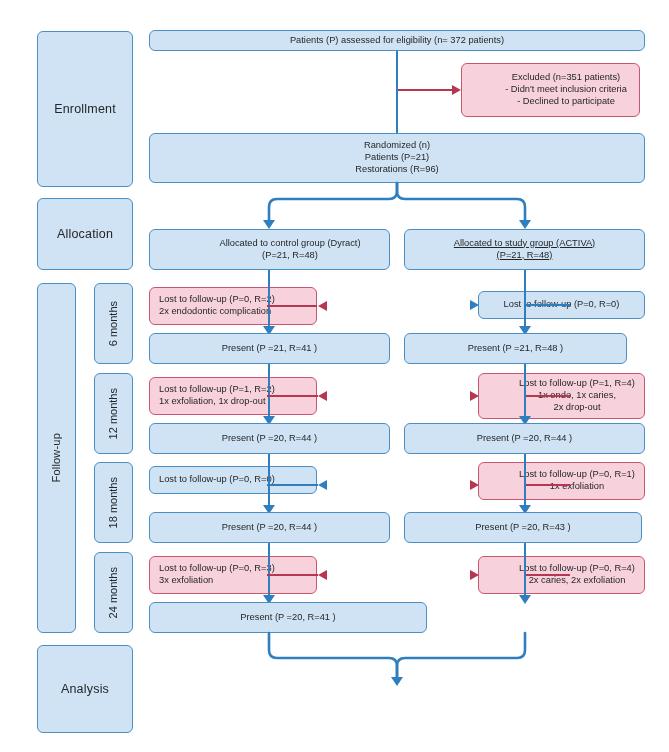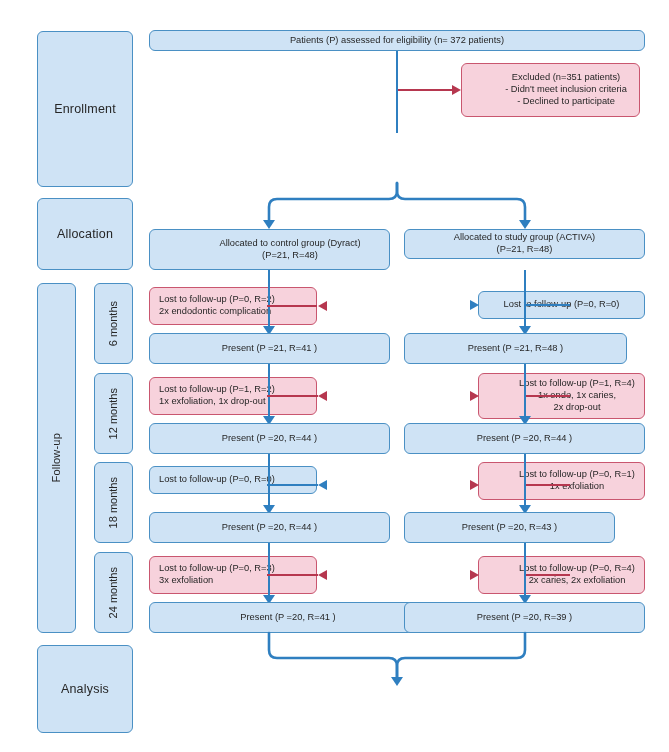--- a/index.html
+++ b/index.html
@@ -118,33 +118,38 @@
 
   <div class="ln h red" style="left:398px;top:88.7px;width:54px;"></div>
   <div class="arw right" style="left:452px;top:84.5px;"></div>
 
   <div class="box pink node" style="left:461px;top:63px;width:179px;height:54px;">
     <span>Excluded (n=351 patients)
 - Didn't meet inclusion criteria
 - Declined to participate</span>
   </div>
 
+  <div class="box blue node" style="left:149px;top:133px;width:496px;height:50px;">
+    <span>Randomized (n)
+Patients (P=21)
+Restorations (R=96)</span>
+  </div>
 
   <svg class="svgl" style="left:0;top:0;width:669px;height:752px;" viewBox="0 0 669 752">
     <path d="M397,183 L397,191 Q397,199 389,199 L277,199 Q269,199 269,207 L269,222" fill="none" stroke="#2f7fc0" stroke-width="2.6" stroke-linecap="round"></path>
     <path d="M397,183 L397,191 Q397,199 405,199 L517,199 Q525,199 525,207 L525,222" fill="none" stroke="#2f7fc0" stroke-width="2.6" stroke-linecap="round"></path>
   </svg>
   <div class="arw down" style="left:263px;top:220px;"></div>
   <div class="arw down" style="left:519px;top:220px;"></div>
 
   <div class="box blue node" style="left:149px;top:229px;width:241px;height:41px;padding-left:41px;">
     <span>Allocated to control group (Dyract)
 (P=21, R=48)</span>
   </div>
-  <div class="box blue node" style="left:404px;top:229px;width:241px;height:30px;">
+  <div class="box blue node" style="left:404px;top:229px;width:241px;height:41px;text-decoration:underline;">
     <span>Allocated to study group (ACTIVA)
 (P=21, R=48)</span>
   </div>
 
   <div class="box pink node left-text" style="left:149px;top:287px;width:168px;height:38px;">
     <span>Lost to follow-up (P=0, R=2)
 2x endodontic complication</span>
   </div>
   <div class="ln v" style="left:267.7px;top:270px;height:60px;"></div>
   <div class="ln h red" style="left:320px;top:304.7px;width:50px;transform:translateX(-53px);"></div>
@@ -202,21 +207,21 @@
   </div>
 
   <div class="box pink node" style="left:478px;top:462px;width:167px;height:38px;">
     <span>Lost to follow-up (P=0, R=1)
 1x exfoliation</span>
   </div>
   <div class="ln v" style="left:523.7px;top:454px;height:55px;"></div>
   <div class="ln h red" style="left:526px;top:483.7px;width:44px;"></div>
   <div class="arw right" style="left:470px;top:479.5px;"></div>
   <div class="arw down" style="left:519px;top:505px;"></div>
-  <div class="box blue node" style="left:404px;top:512px;width:211px;height:31px;">
+  <div class="box blue node" style="left:404px;top:512px;width:238px;height:31px;">
     <span>Present     (P =20, R=43 )</span>
   </div>
 
   <div class="box pink node left-text" style="left:149px;top:556px;width:168px;height:38px;">
     <span>Lost to follow-up (P=0, R=3)
 3x exfoliation</span>
   </div>
   <div class="ln v" style="left:267.7px;top:543px;height:56px;"></div>
   <div class="ln h red" style="left:267px;top:573.7px;width:51px;"></div>
   <div class="arw left" style="left:318px;top:569.5px;"></div>
@@ -226,23 +231,20 @@
   </div>
 
   <div class="box pink node" style="left:478px;top:556px;width:167px;height:38px;">
     <span>Lost to follow-up (P=0, R=4)
 2x caries, 2x exfoliation</span>
   </div>
   <div class="ln v" style="left:523.7px;top:543px;height:56px;"></div>
   <div class="ln h red" style="left:526px;top:573.7px;width:44px;"></div>
   <div class="arw right" style="left:470px;top:569.5px;"></div>
   <div class="arw down" style="left:519px;top:595px;"></div>
-  <div class="box blue node" style="left:404px;top:602px;width:241px;height:31px;">
-    <span>Present     (P =20, R=39 )</span>
-  </div>
 
   <svg class="svgl" style="left:0;top:0;width:669px;height:752px;" viewBox="0 0 669 752">
     <path d="M269,633 L269,650 Q269,658 277,658 L389,658 Q397,658 397,666 L397,679" fill="none" stroke="#2f7fc0" stroke-width="2.6" stroke-linecap="round"></path>
     <path d="M525,633 L525,650 Q525,658 517,658 L405,658 Q397,658 397,666 L397,679" fill="none" stroke="#2f7fc0" stroke-width="2.6" stroke-linecap="round"></path>
   </svg>
   <div class="arw down" style="left:391px;top:677px;"></div>
 
 
 </div>
 

